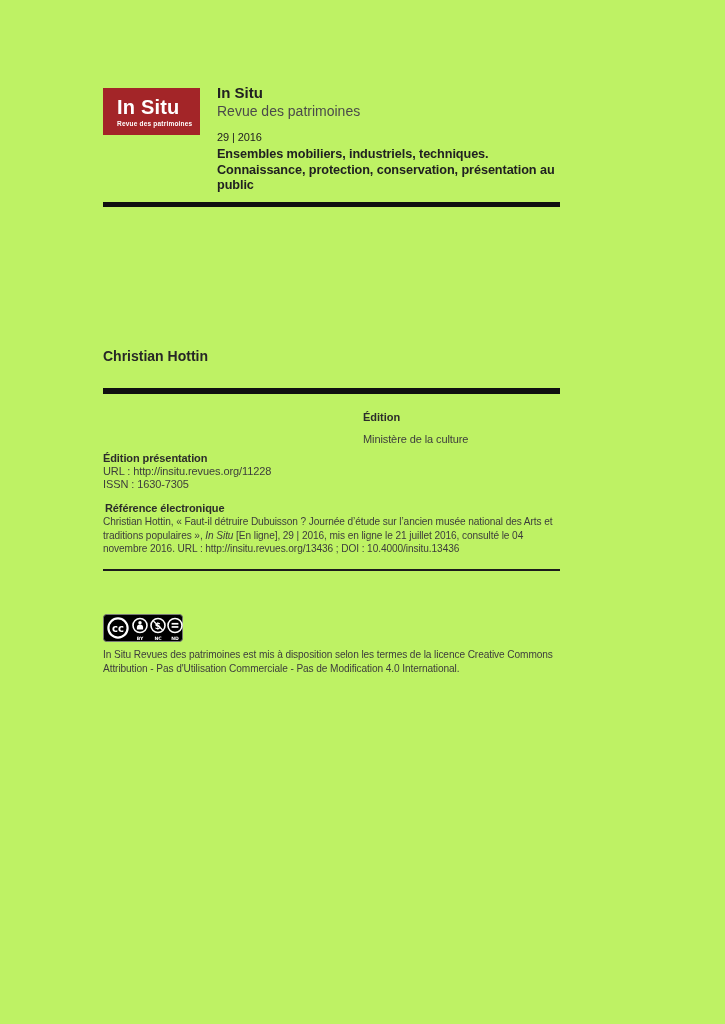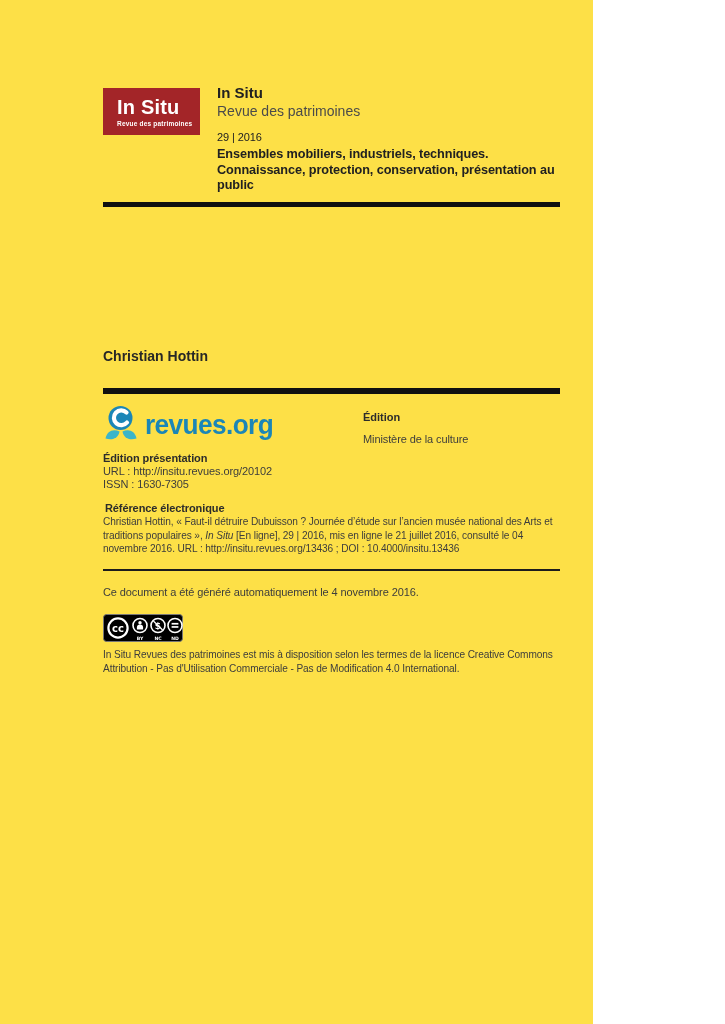--- a/index.html
+++ b/index.html
@@ -1,19 +1,19 @@
 <!DOCTYPE html>
 <html lang="fr"><head>
 <meta charset="utf-8">
 <style>
   html,body{margin:0;padding:0;background:#ffffff;}
   .page{
     position:relative;
-    width:593px;height:1024px;
-    background:#fde047;
+    width:725px;height:1024px;
+    background:#bef264;
     font-family:"Liberation Sans", sans-serif;
     color:#3d3d3c;
     overflow:hidden;
   }
   .abs{position:absolute;}
 
   
   .logo-box{
     left:103px;top:88px;width:97px;height:47px;
     background:#a32528;
@@ -102,46 +102,34 @@
 
   <div class="abs issue-number">29 | 2016</div>
   <div class="abs issue-title">Ensembles mobiliers, industriels, techniques. Connaissance, protection, conservation, présentation au public</div>
 
   <div class="abs rule rule-1"></div>
 
   <div class="abs author">Christian Hottin</div>
 
   <div class="abs rule rule-2"></div>
 
-  <div class="abs platform">
-    <span style="display:inline-block;width:37px;height:40px;">
-      <svg width="37" height="40" viewBox="0 0 37 40" xmlns="http://www.w3.org/2000/svg">
-        <circle cx="17.5" cy="13" r="12" fill="#1b86b7"></circle>
-        <path d="M 23.5 7.5 A 7.4 7.4 0 1 0 24 17.5" stroke="#ffffff" stroke-width="4.2" fill="none" stroke-linecap="round"></path>
-        <path d="M16.5 26.5 C 10.5 23.5, 4 25.5, 2.5 33.5 C 10 36, 15.5 32.5, 16.5 26.5 Z" fill="#3bb5c9"></path>
-        <path d="M19.5 26.5 C 25.5 23.5, 32 25.5, 33.5 33.5 C 26 36, 20.5 32.5, 19.5 26.5 Z" fill="#3bb5c9"></path>
-      </svg>
-    </span>
-    <span class="wordmark">revues.org</span>
-  </div>
   <div class="abs editor-label">Édition</div>
   <div class="abs editor-value">Ministère de la culture</div>
 
   <div class="abs sec-heading h-edition">Édition présentation</div>
-  <div class="abs sec-line l-url">URL : http://insitu.revues.org/20102</div>
+  <div class="abs sec-line l-url">URL : http://insitu.revues.org/11228</div>
   <div class="abs sec-line l-issn">ISSN : 1630-7305</div>
 
   <div class="abs sec-heading h-reference">Référence électronique</div>
   <p class="abs p-reference" style="margin:0;">
     <span>Christian Hottin, « Faut-il détruire Dubuisson ? Journée d’étude sur l’ancien musée national des Arts et traditions populaires », </span><span class="it">In Situ</span><span> [En ligne], 29 | 2016, mis en ligne le 21 juillet 2016, consulté le 04 novembre 2016. URL : http://insitu.revues.org/13436  ; DOI : 10.4000/insitu.13436</span>
   </p>
 
   <div class="abs rule rule-3"></div>
 
-  <div class="abs generated">Ce document a été généré automatiquement le 4 novembre 2016.</div>
 
   <div class="abs cc-badge">
     <svg width="80" height="28" viewBox="0 0 80 28" xmlns="http://www.w3.org/2000/svg">
       <rect x="0.5" y="0.5" width="79" height="27" rx="3" fill="#000000" stroke="#777777" stroke-width="1"></rect>
 
       <g>
         <circle cx="15" cy="14" r="9.6" fill="none" stroke="#ffffff" stroke-width="2.2"></circle>
         <text x="15" y="17.6" text-anchor="middle" font-family="DejaVu Sans, sans-serif" font-size="10" font-weight="bold" fill="#ffffff">cc</text>
       </g>
 

